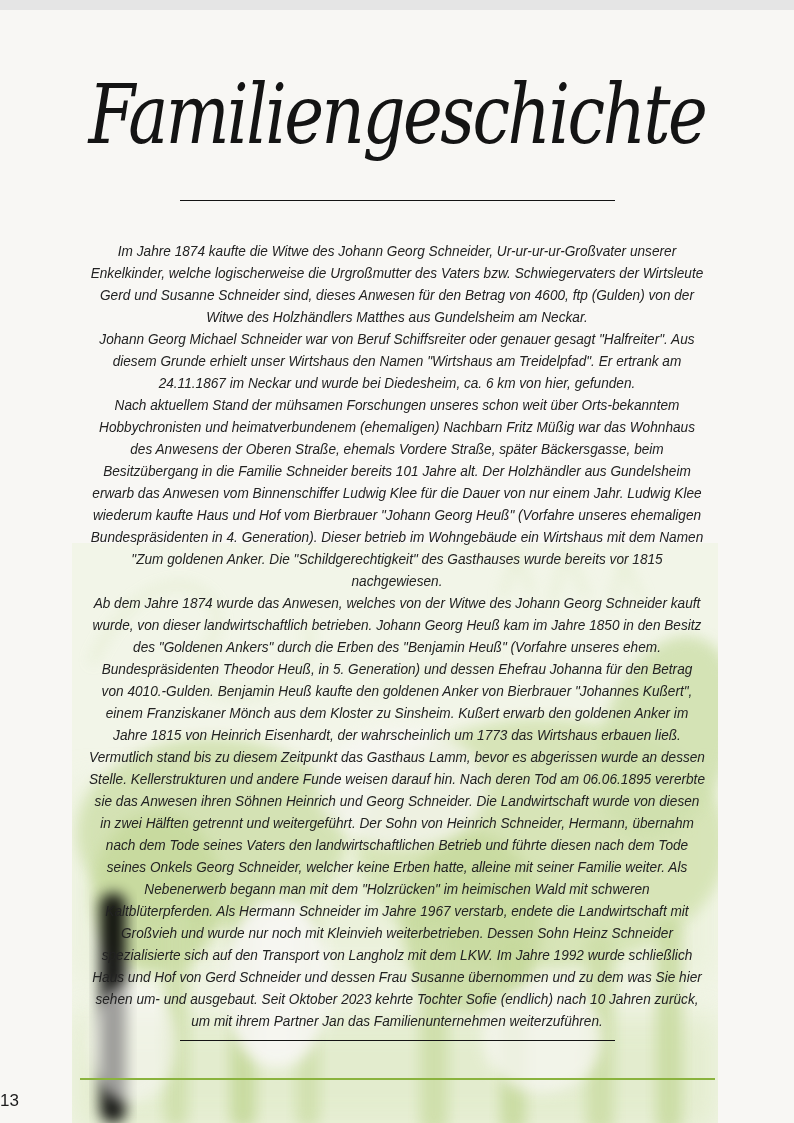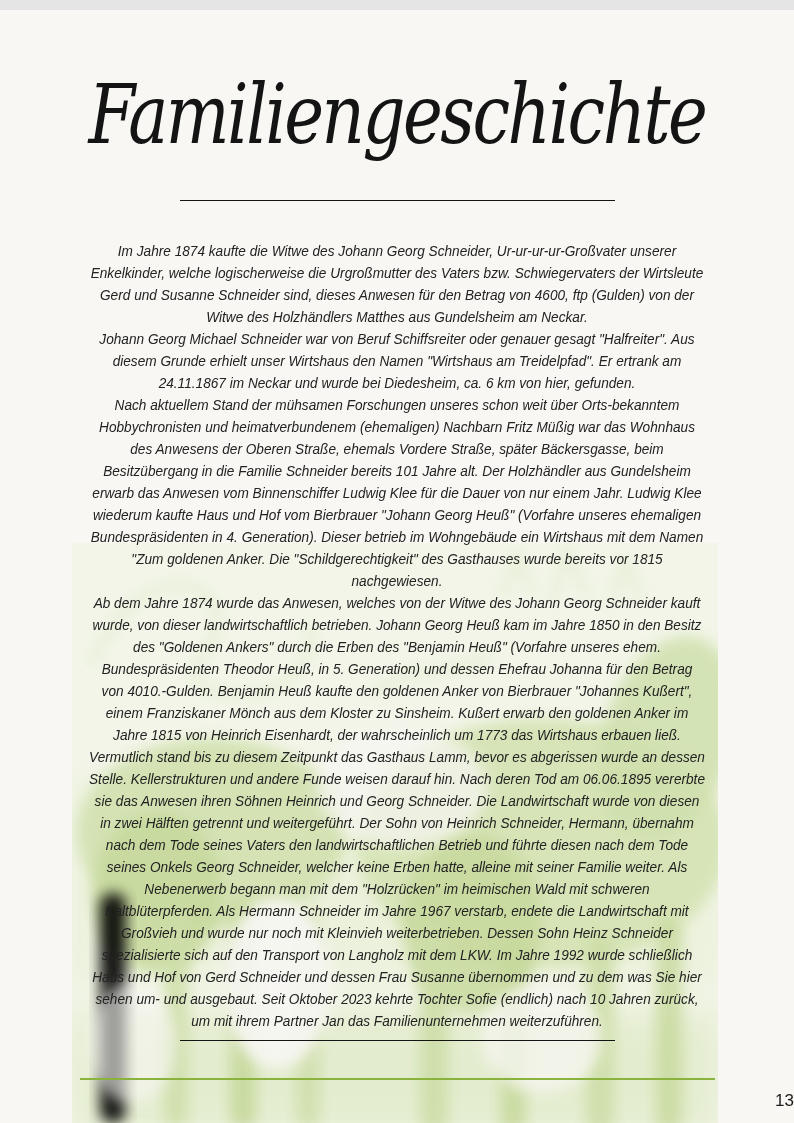--- a/index.html
+++ b/index.html
@@ -56,21 +56,21 @@
     color:var(--text);
     text-align:center;
   }
   .body-text p{margin:0;}
   .footer-rule{
     position:absolute;top:1068px;left:80px;width:635px;height:2px;
     background:var(--footer-line-green);z-index:2;
   }
   .page-number{
     position:absolute;top:1081px;left:0;width:794px;
-    text-align:right;font-size:17px;color:#1c1c1c;z-index:2;
+    text-align:left;font-size:17px;color:#1c1c1c;z-index:2;
   }
 </style>
 </head>
 <body>
 
 <div class="page">
 
   <svg class="watermark" viewBox="0 0 646 590" xmlns="http://www.w3.org/2000/svg" aria-hidden="true">
     <defs>
       <filter id="soft" x="-40%" y="-40%" width="180%" height="180%">

